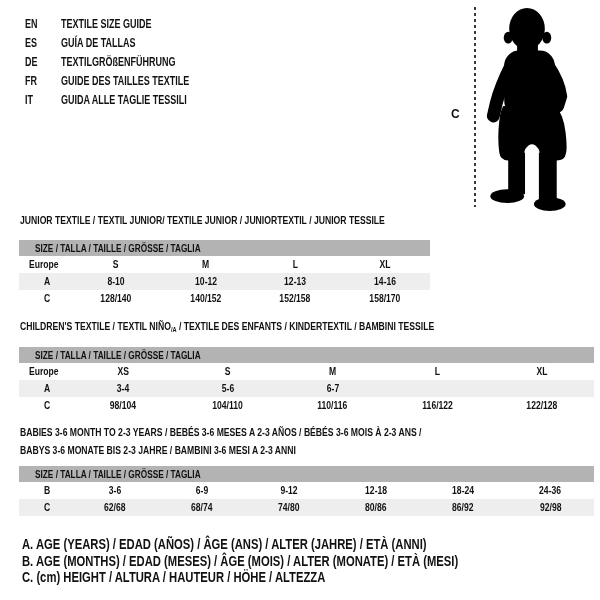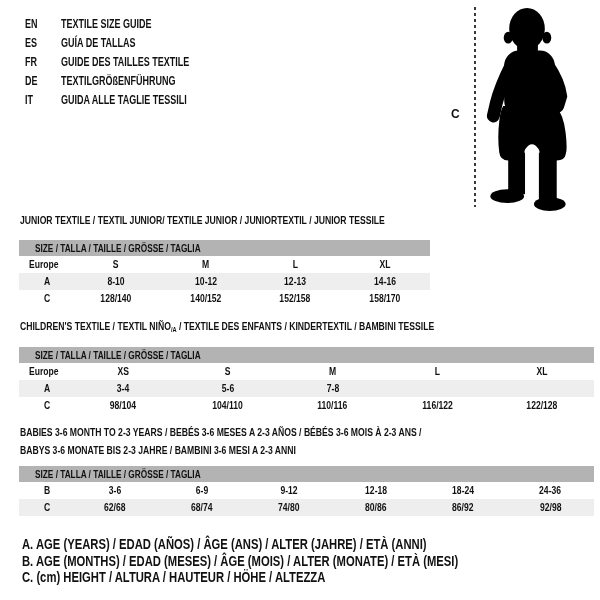--- a/index.html
+++ b/index.html
@@ -53,26 +53,26 @@
   <div class="lang-block">
     <div class="lang-row">
       <span class="lang-code"><span class="cond">EN</span></span>
       <span class="cond">TEXTILE SIZE GUIDE</span>
     </div>
     <div class="lang-row">
       <span class="lang-code"><span class="cond">ES</span></span>
       <span class="cond">GUÍA DE TALLAS</span>
     </div>
     <div class="lang-row">
+      <span class="lang-code"><span class="cond">DE</span></span>
+      <span class="cond">TEXTILGRÖßENFÜHRUNG</span>
+    </div>
+    <div class="lang-row">
       <span class="lang-code"><span class="cond">FR</span></span>
       <span class="cond">GUIDE DES TAILLES TEXTILE</span>
-    </div>
-    <div class="lang-row">
-      <span class="lang-code"><span class="cond">DE</span></span>
-      <span class="cond">TEXTILGRÖßENFÜHRUNG</span>
     </div>
     <div class="lang-row">
       <span class="lang-code"><span class="cond">IT</span></span>
       <span class="cond">GUIDA ALLE TAGLIE TESSILI</span>
     </div>
   </div>
 
   <div class="figure-label">C</div>
   <div class="dash-line"></div>
   <svg class="baby-svg" viewBox="0 0 100 210" width="100" height="208" aria-hidden="true">
@@ -133,21 +133,21 @@
           <div class="tcell"><span class="cx">XS</span></div>
           <div class="tcell"><span class="cx">S</span></div>
           <div class="tcell"><span class="cx">M</span></div>
           <div class="tcell"><span class="cx">L</span></div>
           <div class="tcell"><span class="cx">XL</span></div>
         </div>
         <div class="trow shaded">
           <div class="tcell first"><span class="cx">A</span></div>
           <div class="tcell"><span class="cx">3-4</span></div>
           <div class="tcell"><span class="cx">5-6</span></div>
-          <div class="tcell"><span class="cx">7-8</span></div>
+          <div class="tcell"><span class="cx">6-7</span></div>
         </div>
         <div class="trow">
           <div class="tcell first"><span class="cx">C</span></div>
           <div class="tcell"><span class="cx">98/104</span></div>
           <div class="tcell"><span class="cx">104/110</span></div>
           <div class="tcell"><span class="cx">110/116</span></div>
           <div class="tcell"><span class="cx">116/122</span></div>
           <div class="tcell"><span class="cx">122/128</span></div>
         </div>
       </div>

